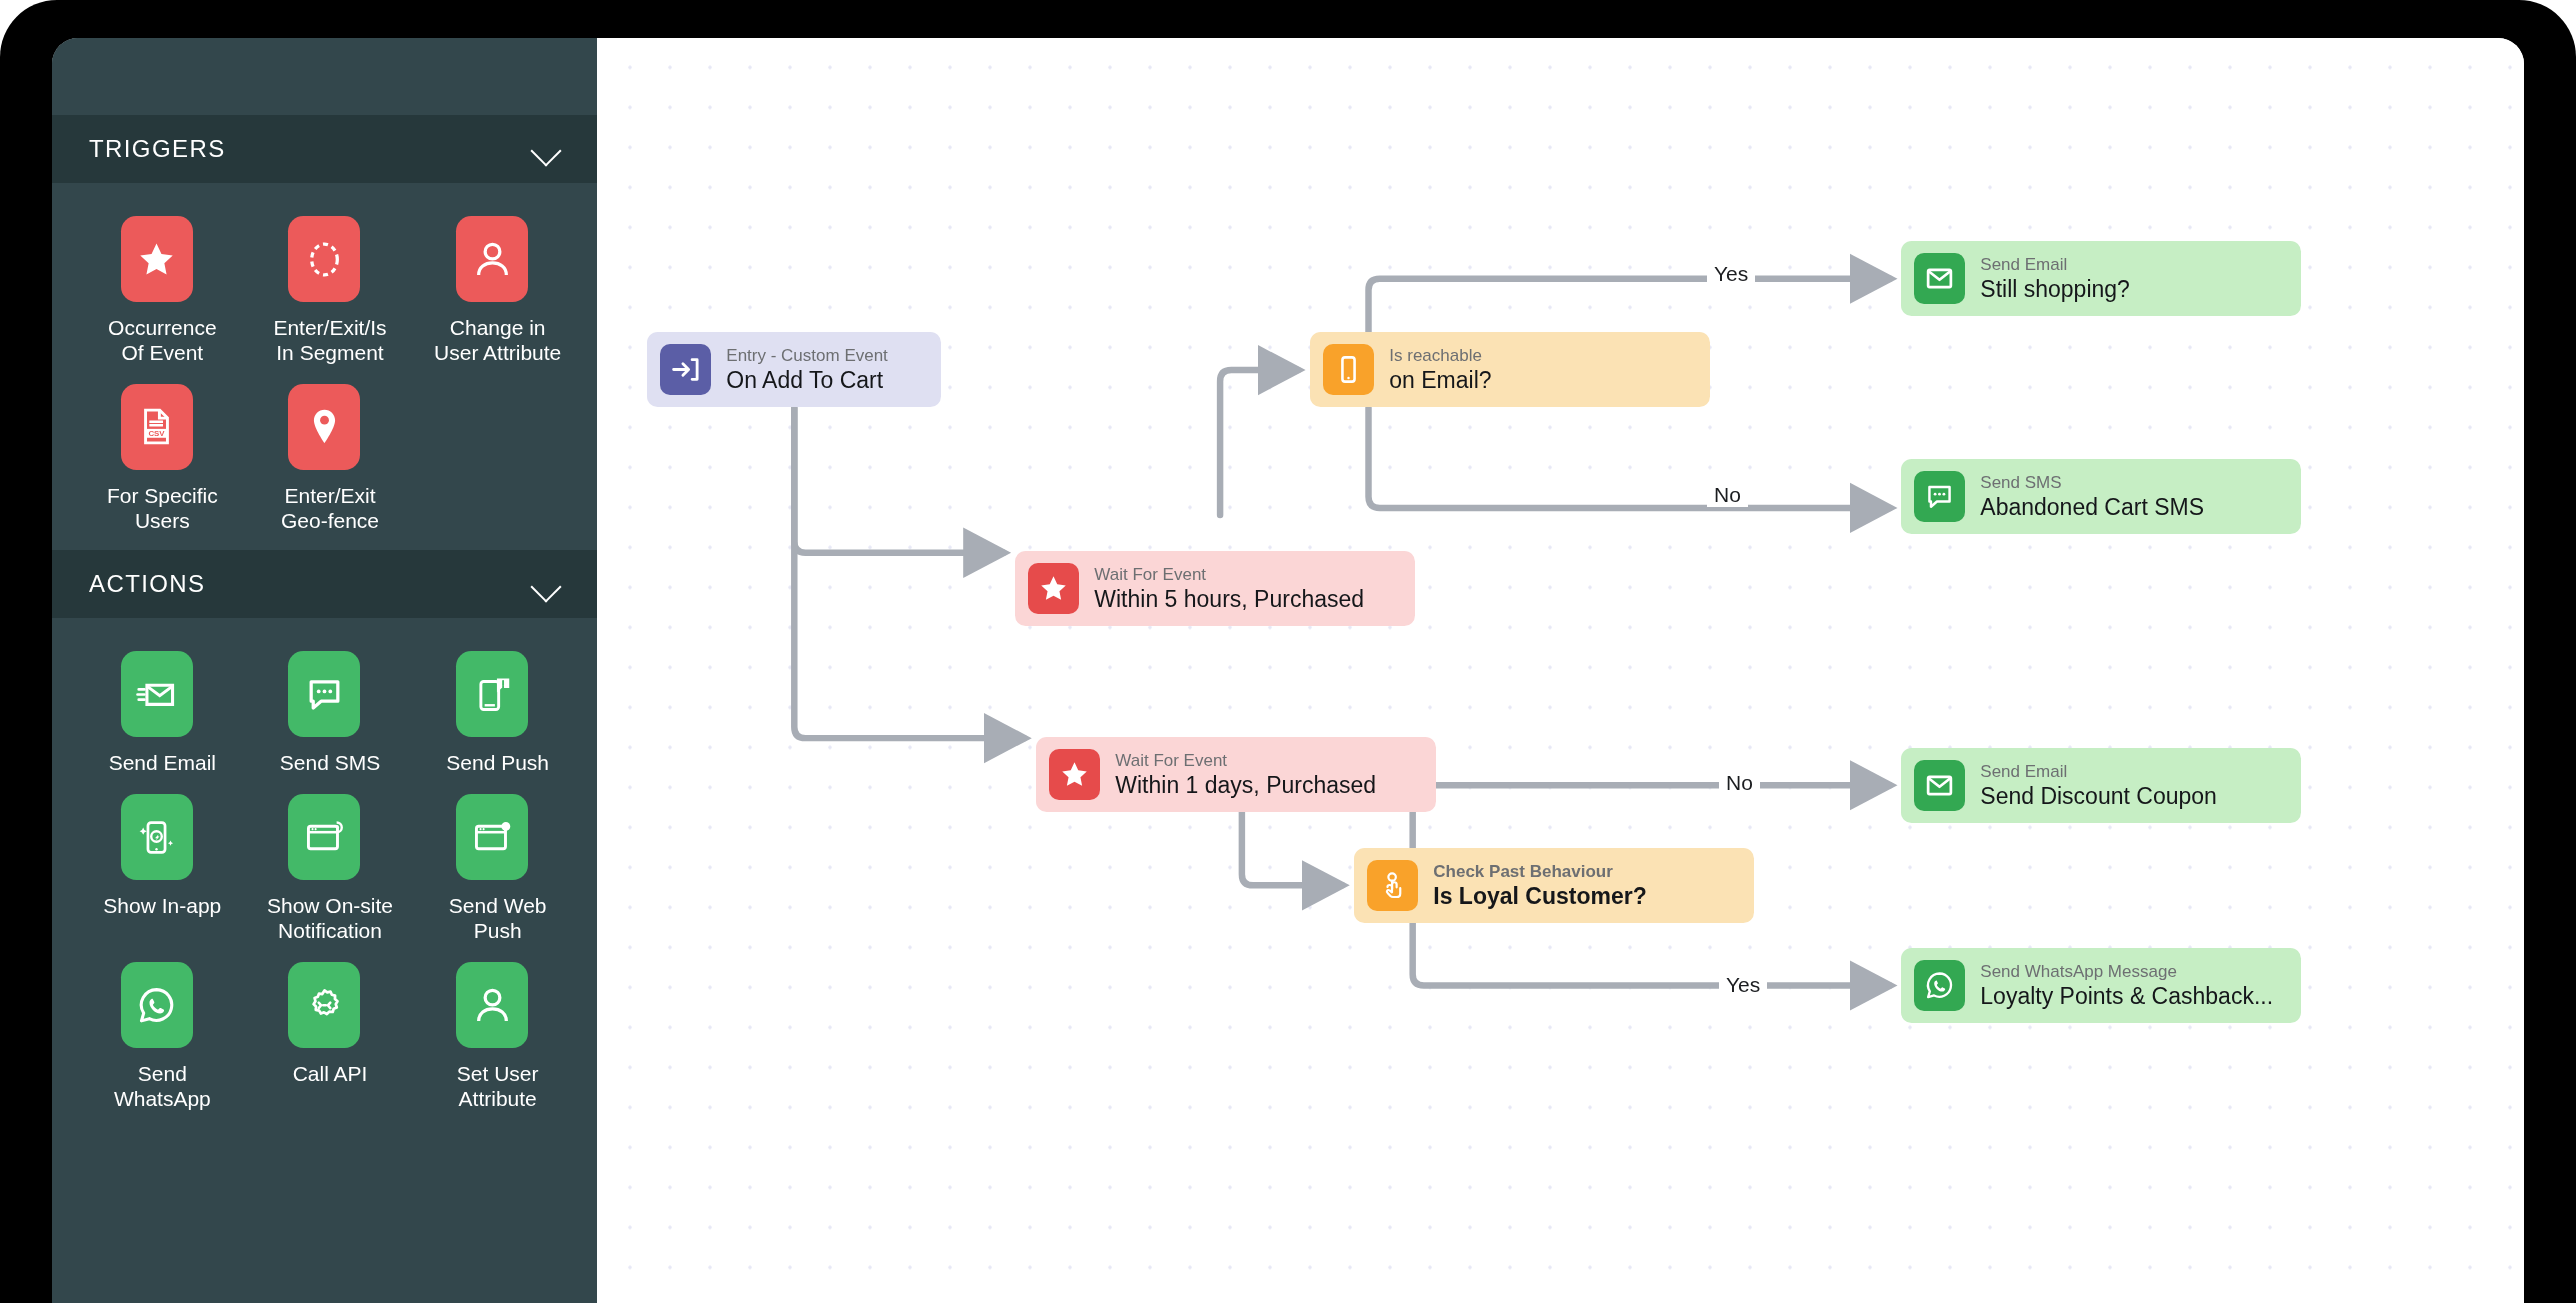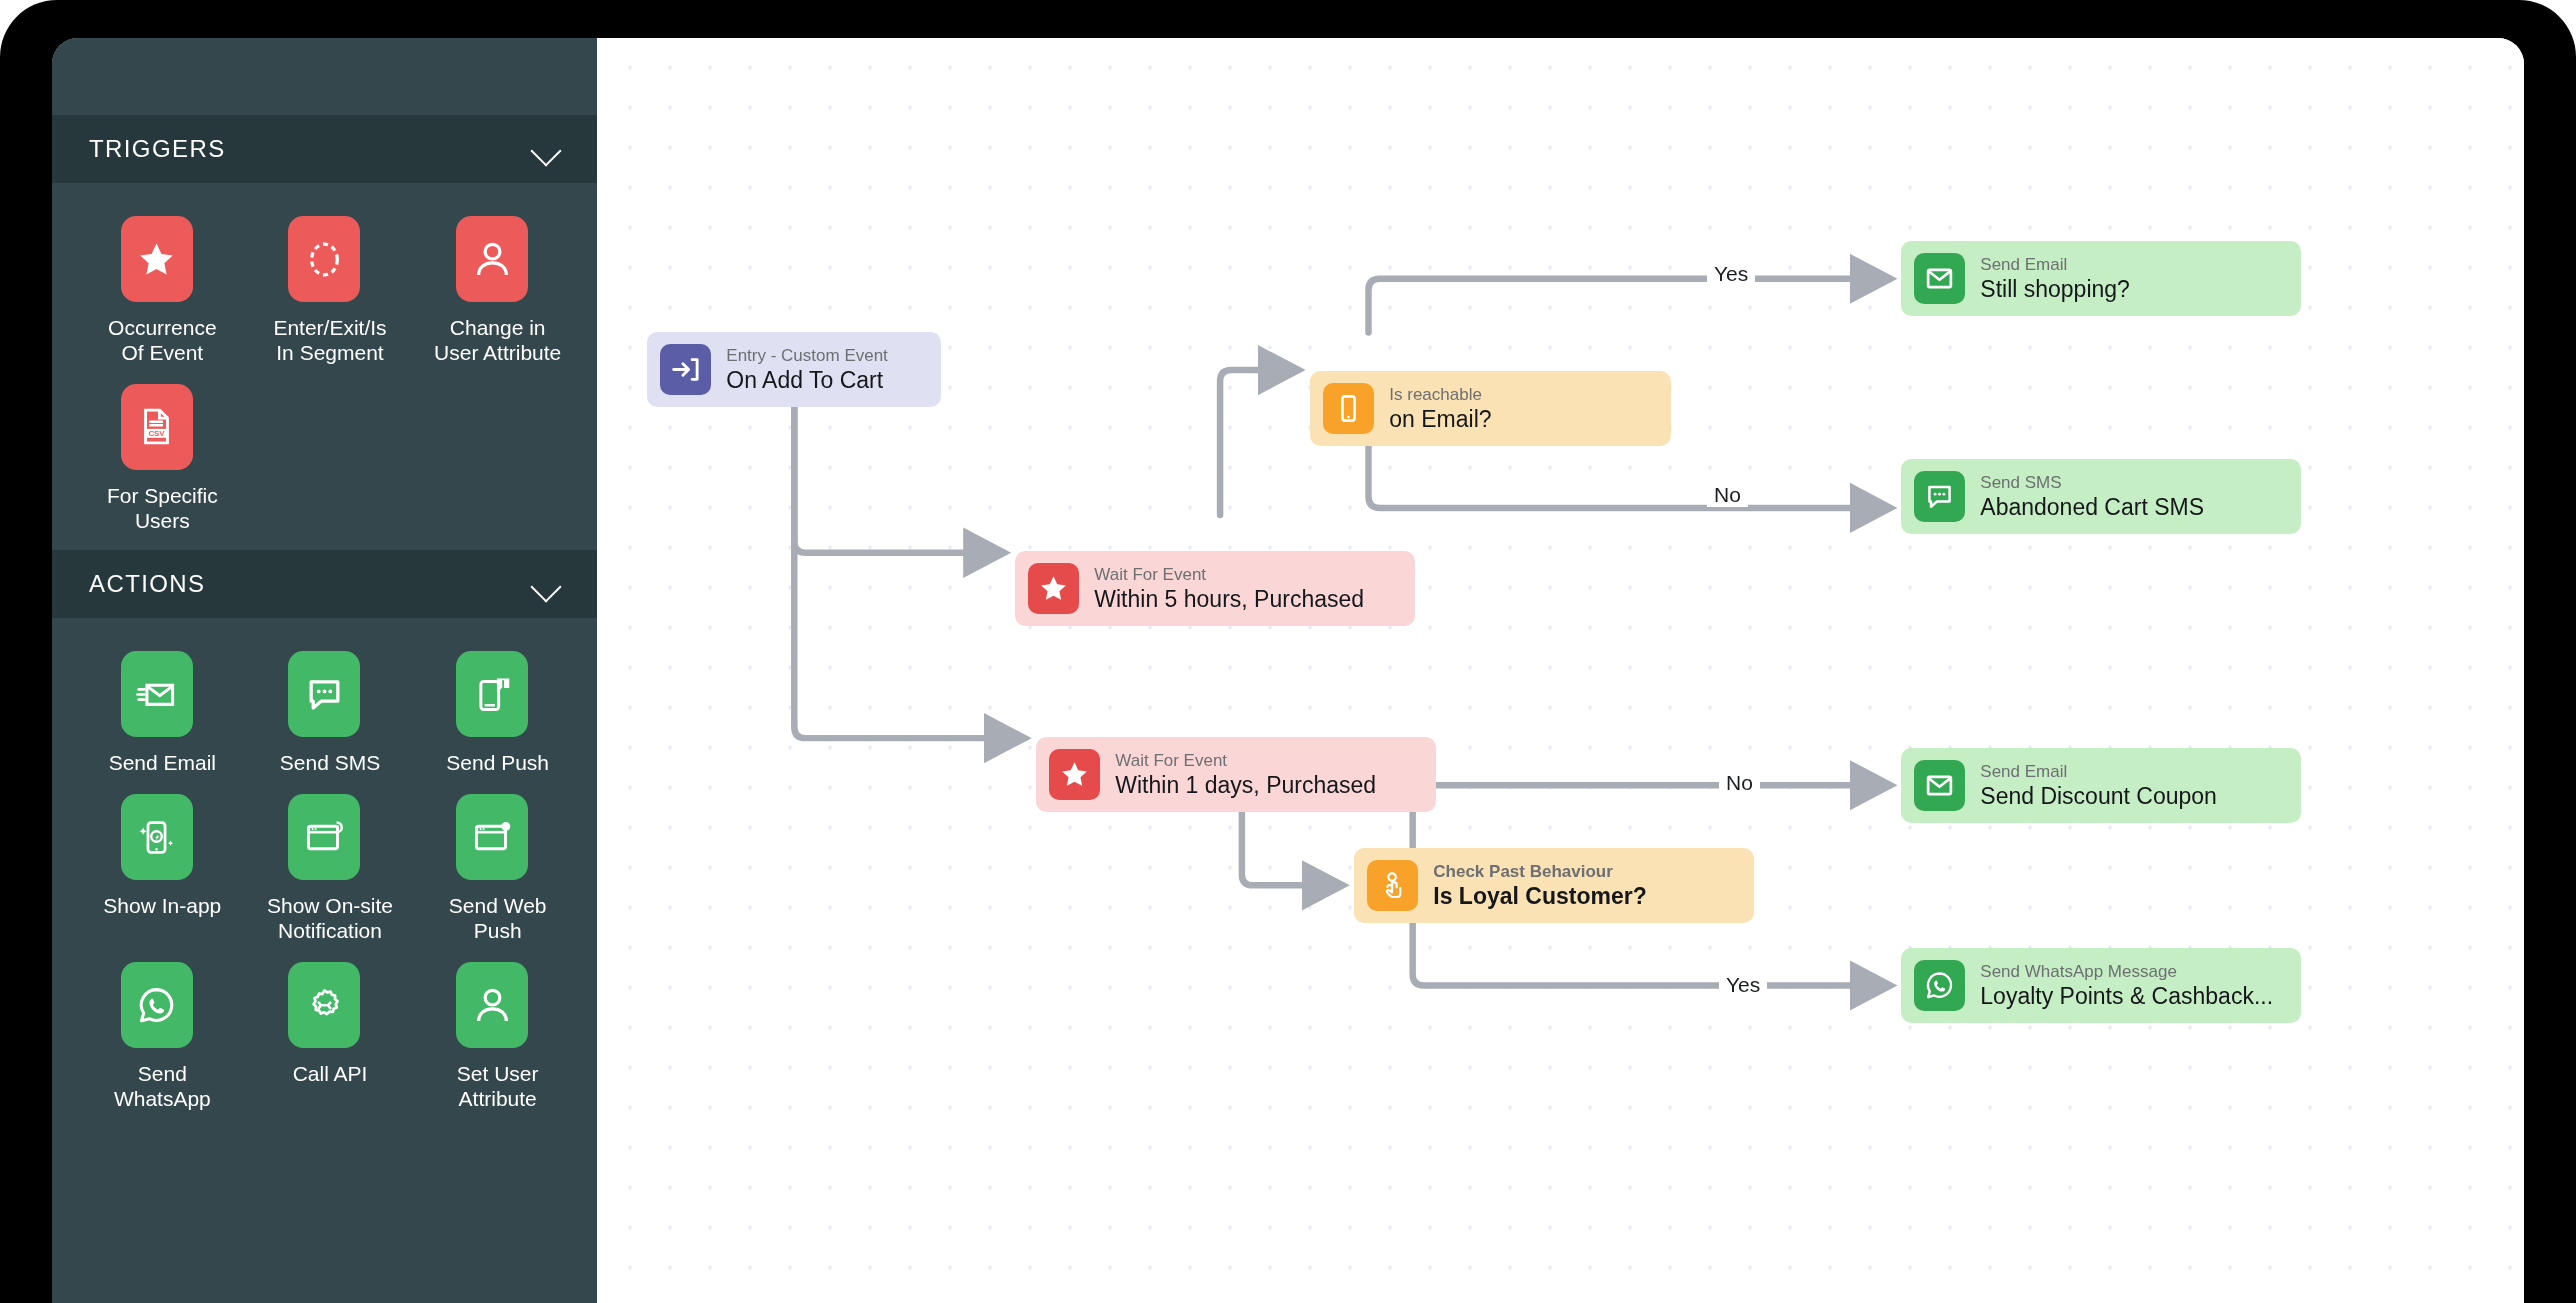--- a/index.html
+++ b/index.html
@@ -220,20 +220,29 @@
                 <svg width="41" height="41" viewBox="0 0 24 24">
                   <path d="M5.6 2.4h8.3l4.5 4.5v14.7H5.6z" fill="none" stroke="#fff" stroke-width="1.7"></path>
                   <path d="M13.7 2.5v4.6h4.6" fill="none" stroke="#fff" stroke-width="1.7"></path>
                   <path d="M7.8 9.2h8M7.8 11.3h8" stroke="#fff" stroke-width="1.5"></path>
                   <rect x="5.6" y="13.4" width="12.8" height="5.2" fill="#fff"></rect>
                   <text x="12" y="17.8" font-size="4.6" font-family="Liberation Sans, sans-serif" font-weight="bold" fill="#ec5a5a" text-anchor="middle">CSV</text>
                 </svg>
               </span>
        <span class="tile-label">For Specific<br>Users</span>
             </div>
+            <div class="tile">
+              <span class="tile-icon trigger">
+                <svg width="41" height="41" viewBox="0 0 24 24">
+                  <path fill="#fff" d="M12 2.2c-3.4 0-6.2 2.8-6.2 6.2 0 4.6 6.2 13.4 6.2 13.4s6.2-8.8 6.2-13.4c0-3.4-2.8-6.2-6.2-6.2z"></path>
+                  <circle cx="12" cy="8.3" r="2.6" fill="#ec5a5a"></circle>
+                </svg>
+              </span>
+       <span class="tile-label">Enter/Exit<br>Geo-fence</span>
+            </div>
           </div>
           <div class="section-header">
             <span class="section-title">ACTIONS</span>
      <span class="chev"></span>
           </div>
           <div class="tile-grid">
             <div class="tile">
               <span class="tile-icon action">
                 <svg width="41" height="41" viewBox="0 0 24 24">
                   <path d="M6.4 6.6h15v11.2h-15z" fill="none" stroke="#fff" stroke-width="1.8"></path>
@@ -389,21 +398,21 @@
             <span class="node-icon">
               <svg width="31" height="31" viewBox="0 0 24 24">
                 <path fill="#fff" d="M12 2.6l2.9 6.2 6.6.8-4.9 4.6 1.3 6.6L12 17.6 6.1 20.8l1.3-6.6L2.5 9.6l6.6-.8z"></path>
               </svg>
             </span>
      <span class="node-text">
        <span class="node-sub">Wait For Event</span>
        <span class="node-title">Within 1 days, Purchased</span>
      </span>
           </div>
-          <div class="node decision" style="left: 713px; top: 294px; width: 361px; margin-top: 39px;">
+          <div class="node decision" style="left: 713px; top: 294px; width: 400px;">
             <span class="node-icon">
               <svg width="31" height="31" viewBox="0 0 24 24">
                 <rect x="7.3" y="2.6" width="9.4" height="18.8" rx="2" fill="none" stroke="#fff" stroke-width="2"></rect>
                 <circle cx="12" cy="18.6" r="0.95" fill="#fff"></circle>
               </svg>
             </span>
      <span class="node-text">
        <span class="node-sub">Is reachable</span>
        <span class="node-title">on Email?</span>
      </span>

